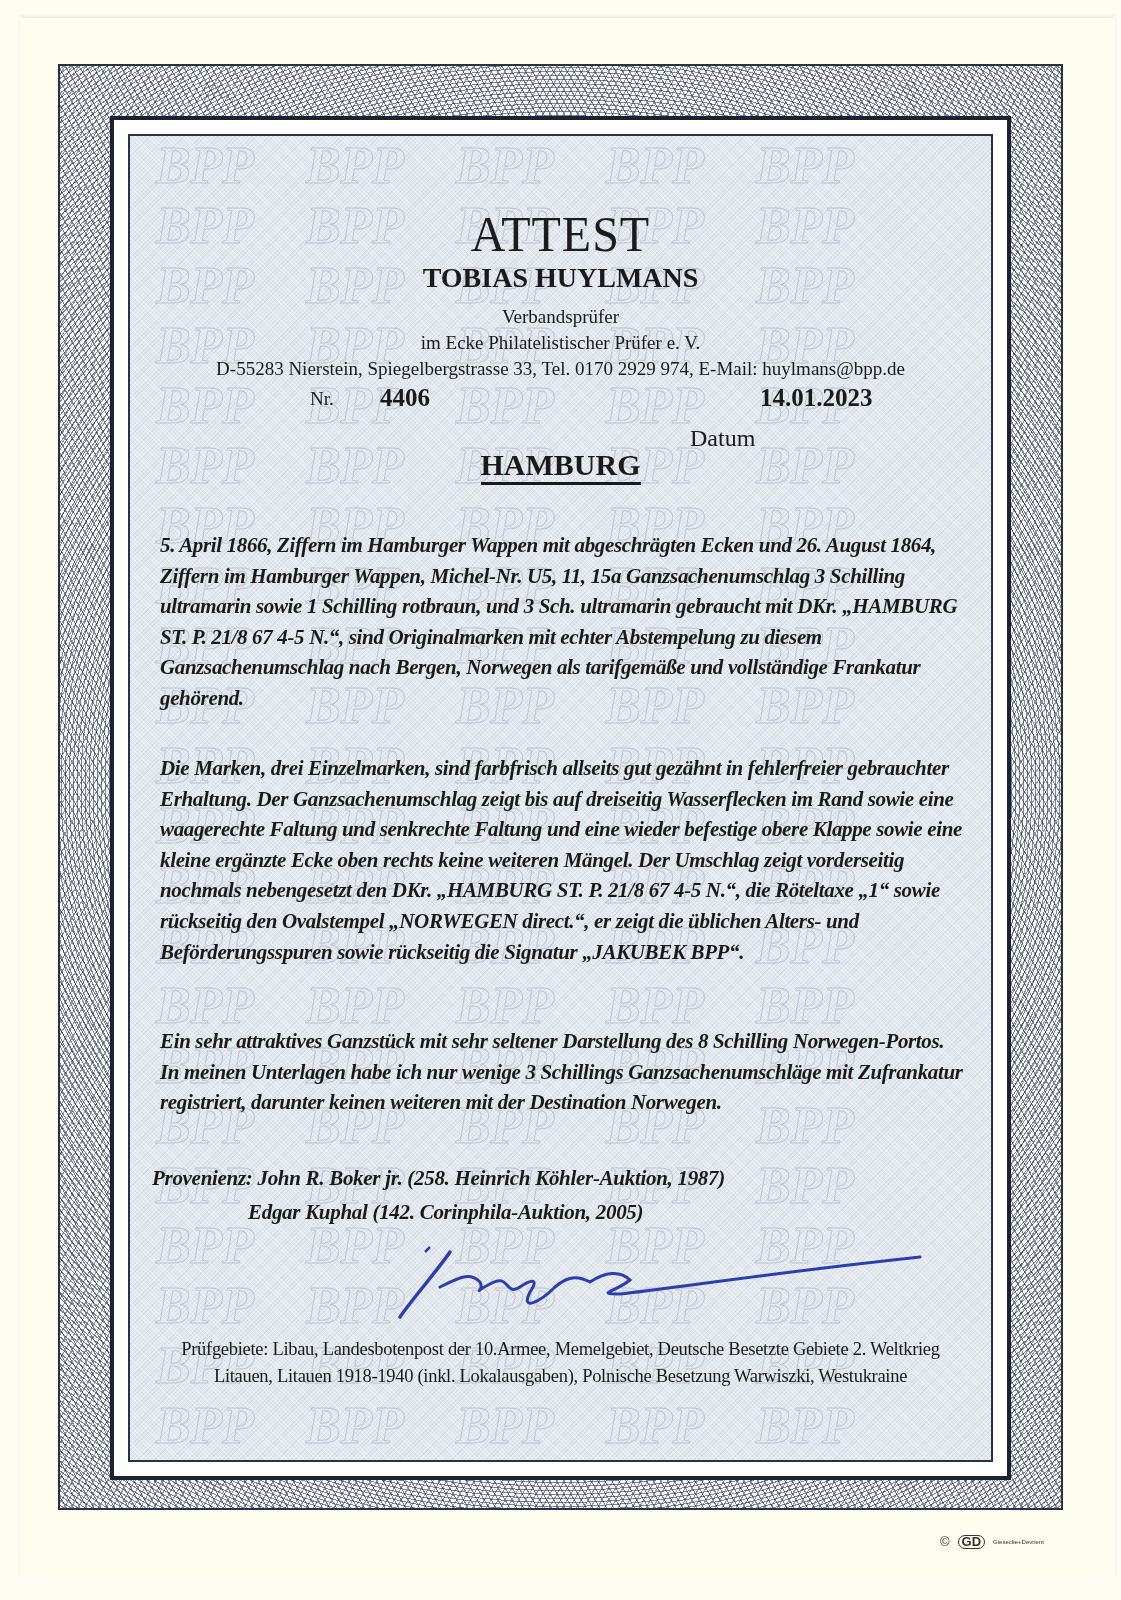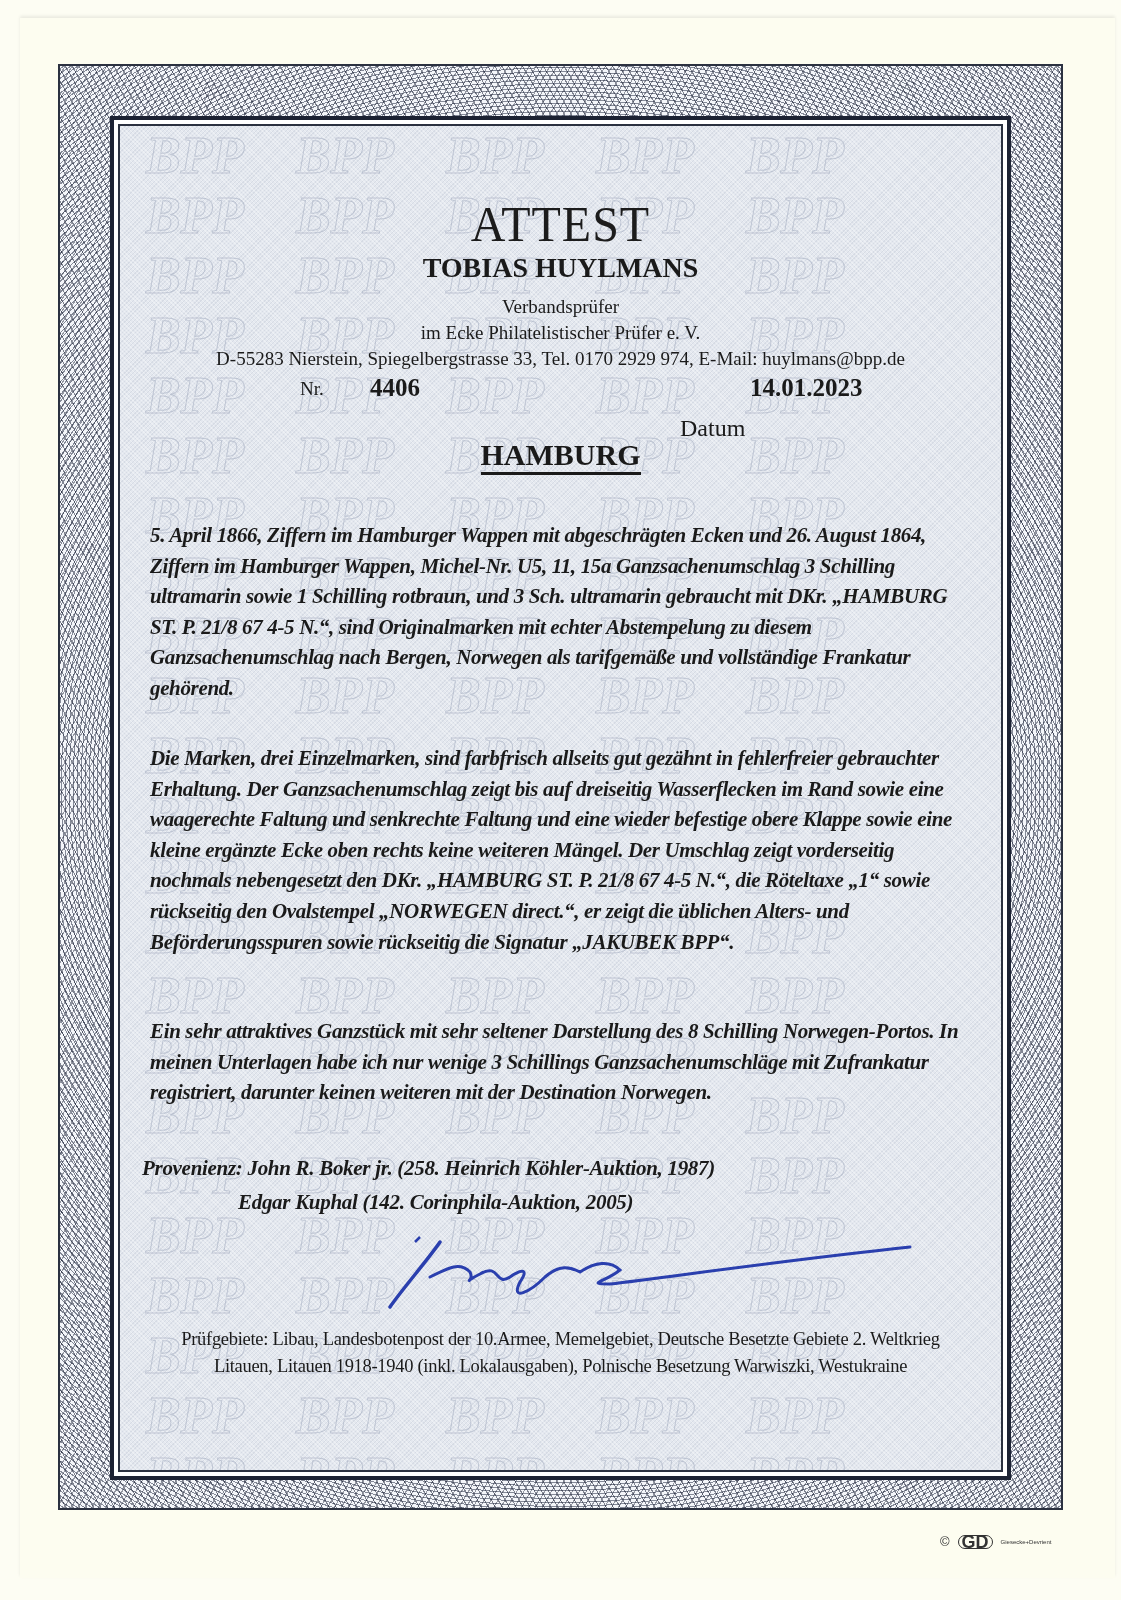--- a/index.html
+++ b/index.html
@@ -26,21 +26,21 @@
       content: ""; position: absolute; inset: 0;
       background:
         repeating-linear-gradient(60deg, transparent 0 5px, rgba(30,36,56,0.55) 5px 6px),
         repeating-linear-gradient(-60deg, transparent 0 5px, rgba(30,36,56,0.45) 5px 6px);
     }
     .inner-frame {
       position: absolute; left: 50px; top: 50px; right: 50px; bottom: 28px;
       border: 4px solid #1c2233;
       background: #fff;
       box-sizing: border-box;
-      padding: 4px;
+      padding: 14px;
     }
     .inner-panel {
       position: relative; width: 100%; height: 100%;
       border: 2px solid #2b3140;
       box-sizing: border-box;
       background-color: #e4e8ef;
       background-image:
         repeating-linear-gradient(45deg, rgba(255,255,255,0.35) 0 1px, transparent 1px 3px),
         repeating-linear-gradient(-45deg, rgba(150,160,180,0.18) 0 1px, transparent 1px 3px);
       overflow: hidden;
@@ -104,21 +104,21 @@
     }
     .footer-note {
       position: absolute; left: 0; right: 0; top: 1275px;
       text-align: center; font-size: 18.5px; letter-spacing: -0.2px;
     }
     .gd-mark {
       position: absolute; left: 940px; top: 1534px; display: flex; align-items: center; gap: 8px;
       font-family: "Liberation Sans", sans-serif; color: #333;
     }
     .gd-mark .copy { font-size: 13px; }
-    .gd-mark .logo { font-size: 18px; font-weight: bold; border: 1.5px solid #333; border-radius: 8px; padding: 0 3px; line-height: 12px; }
+    .gd-mark .logo { font-size: 13px; font-weight: bold; border: 1.5px solid #333; border-radius: 8px; padding: 0 3px; line-height: 12px; }
     .gd-mark .gd-text { font-size: 6px; }
   </style>
 </head>
 <body>
 
 <div class="sheet"></div>
 
 <div class="outer-border">
   <div class="inner-frame">
     <div class="inner-panel">

